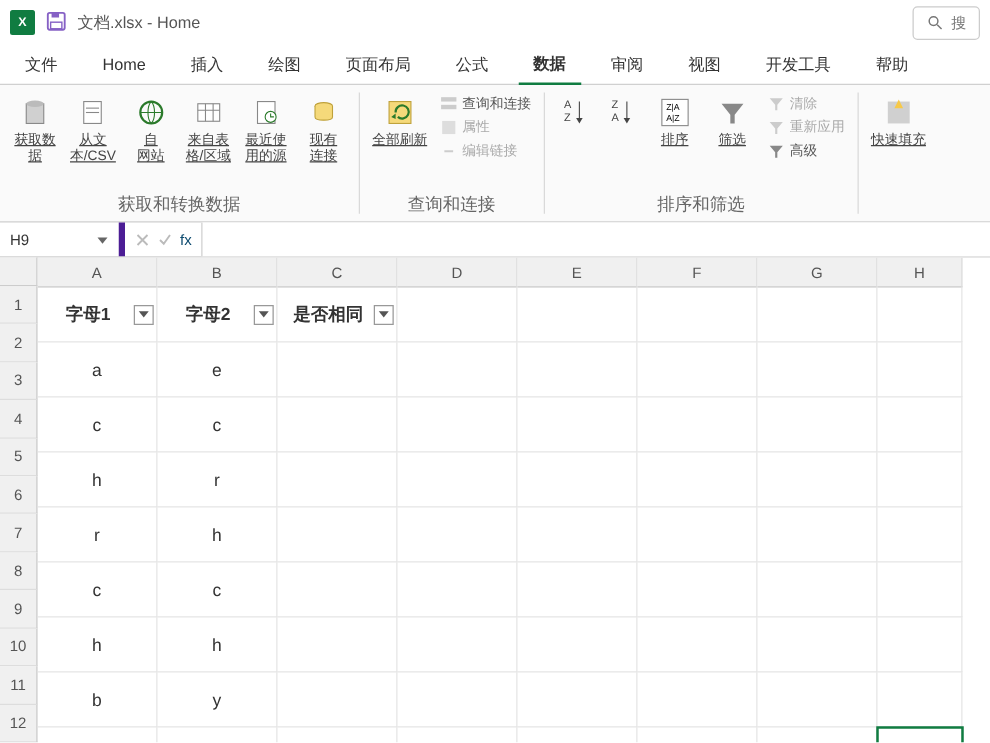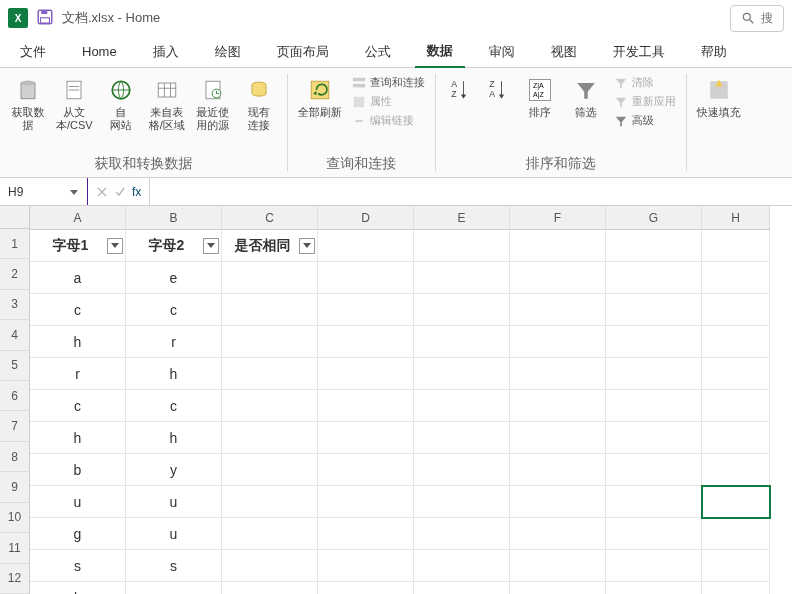--- a/index.html
+++ b/index.html
@@ -12,43 +12,43 @@
     .search-box { margin-left:auto; display:flex; align-items:center; gap:6px; padding:4px 10px; border:1px solid #ccc; border-radius:4px; color:#777; }
 
     .menubar { height:32px; display:flex; align-items:center; gap:12px; padding:0 8px; border-bottom:1px solid #d0d0d0; }
     .menu-item { padding:6px 12px; font-size:13px; cursor:pointer; }
     .menu-item.active { border-bottom:2px solid #107c41; font-weight:600; }
 
     .ribbon { height:110px; display:flex; border-bottom:1px solid #d0d0d0; background:#fafafa; }
     .ribbon-group { display:flex; flex-direction:column; align-items:center; padding:4px 6px 2px; }
     .ribbon-group-inner { display:flex; gap:2px; flex:1; align-items:flex-start; }
     .ribbon-btn { display:flex; flex-direction:column; align-items:center; gap:2px; padding:4px 4px; cursor:pointer; min-width:44px; }
-    .ribbon-btn .lbl { font-size:11px; text-align:center; line-height:1.2; color:#444; }
+    .ribbon-btn .lbl { font-size:11px; text-align:center; line-height:1.2; color:#444;text-decoration:underline; }
     .ribbon-btn svg { width:28px; height:28px; }
     .ribbon-group-label { font-size:14px; color:#666; padding:2px 0; }
     .ribbon-sep { width:1px; background:#d9d9d9; margin:6px 0; }
     .small-stack { display:flex; flex-direction:column; gap:2px; padding-top:2px; }
     .small-btn { display:flex; align-items:center; gap:4px; font-size:11px; color:#555; padding:1px 4px; }
     .small-btn.disabled { color:#aaa; }
     .small-btn svg { width:14px; height:14px; }
 
     .fx-bar { height:28px; display:flex; align-items:center; border-bottom:1px solid #d0d0d0; }
-    .namebox { width:88px; height:100%; border-right:1px solid #4c1d95; display:flex; align-items:center; padding:0 8px; font-size:12px; justify-content:space-between; }
+    .namebox { width:100px; height:100%; border-right:5px solid #4c1d95; display:flex; align-items:center; padding:0 8px; font-size:12px; justify-content:space-between; }
     .fx-ctrl { display:flex; align-items:center; gap:6px; padding:0 8px; color:#999; }
     .fx-ctrl svg { width:12px; height:12px; }
     .fx-input { flex:1; height:100%; border:none; border-left:1px solid #d0d0d0; padding:0 8px; font-size:12px; outline:none; }
 
     .grid { display:flex; height:calc(100% - 206px); }
     .rowhdrs { display:flex; flex-direction:column; }
     .corner { width:30px; height:24px; background:#f0f0f0; border-right:1px solid #ccc; border-bottom:1px solid #ccc; }
     .rowhdr { width:30px; height:32px; background:#f0f0f0; border-right:1px solid #ccc; border-bottom:1px solid #ddd; display:flex; align-items:center; justify-content:center; font-size:12px; color:#555; }
     .cols { flex:1; overflow:hidden; }
     .colhdr-row { display:flex; height:24px; }
     .colhdr { width:96px; background:#f0f0f0; border-right:1px solid #ddd; border-bottom:1px solid #ccc; display:flex; align-items:center; justify-content:center; font-size:12px; color:#555; }
-    .datarow { display:flex; height:32px; }
+    .datarow { display:flex; height:44px; }
     .cell { width:96px; border-right:1px solid #e5e5e5; border-bottom:1px solid #e5e5e5; display:flex; align-items:center; justify-content:center; font-size:14px; position:relative; }
     .cell.header-cell { font-weight:600; font-size:14px; justify-content:center; padding:0 20px 0 6px; }
     .filter-arrow { position:absolute; right:2px; top:50%; transform:translateY(-50%); width:16px; height:16px; border:1px solid #999; background:#fff; display:flex; align-items:center; justify-content:center; }
     .filter-arrow::after { content:""; border-left:4px solid transparent; border-right:4px solid transparent; border-top:5px solid #555; }
     .cell.selected { outline:2px solid #107c41; outline-offset:-1px; z-index:2; }
     .colhdr.wideH { width:68px; }
     .cell.wideH { width:68px; }
   </style>
 </head>
 <body>

